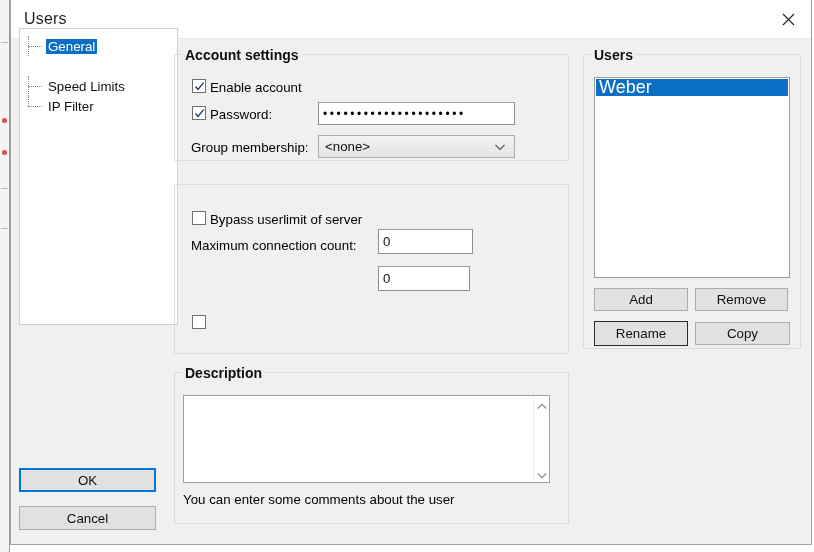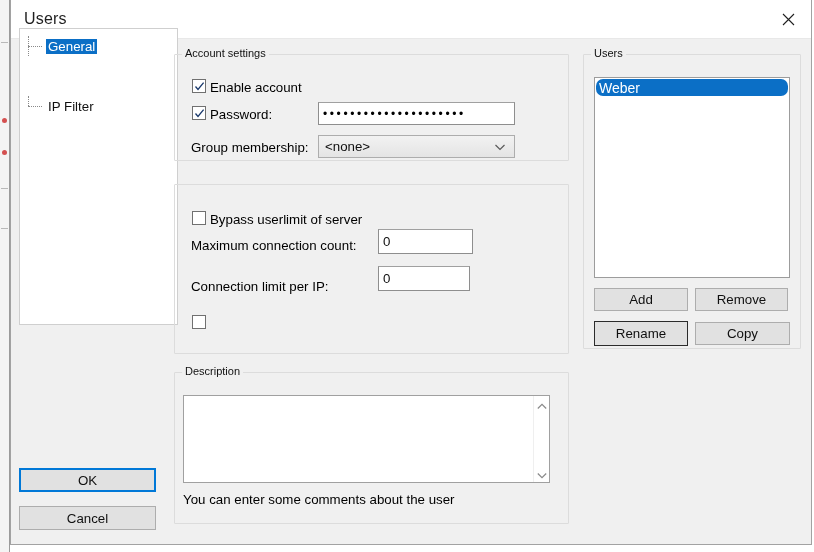--- a/index.html
+++ b/index.html
@@ -61,22 +61,23 @@
   .groupbox {
     position: absolute;
     border: 1px solid #dcdcdc;
     border-radius: 1px;
     background: transparent;
   }
   .groupbox > .gb-title {
     position: absolute; top: -8px; left: 7px;
     background: #f0f0f0;
     padding: 0 3px;
-    font-size: 11px; color: #101010;
+    font-size: 14px; color: #101010;
     white-space: nowrap;
+    font-weight: bold;
   }
 
   .field {
     position: absolute;
     background: #ffffff;
     border: 1px solid #8e8e8e;
     border-top-color: #a0a0a0;
     font-size: 13.3px;
     color: #101010;
     padding: 2px 4px;
@@ -169,23 +170,22 @@
   #users-list {
     position: absolute;
     left: 10px; top: 22px; width: 196px; height: 201px;
     background: #ffffff;
     border: 1px solid #9c9c9c;
     padding: 1px;
     overflow: hidden;
   }
   .user-row {
     height: 17px; display: flex; align-items: center;
-    font-size: 14px; padding-left: 3px;
+    font-size: 18px; padding-left: 3px;
     color: #101010;
-    border-radius: 7px;
   }
   .user-row.selected { background: #0b6fc6; color: #ffffff; }
 
   
   #desc-box {
     position: absolute;
     left: 8px; top: 22px; width: 367px; height: 88px;
     background: #ffffff;
     border: 1px solid #a0a0a0;
     display: flex;
@@ -234,20 +234,24 @@
     </div>
   </div>
 
   <div class="lbl" style="left:9px; top:46px;">Page:</div>
 
   <div id="tree">
     <div class="tree-item selected" style="top:7px">
       <span class="dash"></span>
       <span class="tlabel">General</span>
     </div>
+    <div class="tree-item" style="top:47px">
+      <span class="dash"></span>
+      <span class="tlabel">Speed Limits</span>
+    </div>
     <div class="tree-item last" style="top:67px">
       <span class="dash"></span>
       <span class="tlabel">IP Filter</span>
     </div>
   </div>
 
   <div class="btn default" style="left:8px; top:468px; width:137px; height:24px;">OK</div>
   <div class="btn" style="left:8px; top:506px; width:137px; height:24px;">Cancel</div>
 
   <div class="groupbox" style="left:163px; top:54px; width:395px; height:107px;">
@@ -285,21 +289,20 @@
   <div class="groupbox" style="left:163px; top:184px; width:395px; height:170px;">
 
     <div class="cbox" style="left:17px; top:26px;"></div>
     <div class="lbl" style="left:16px; top:53px;">Maximum connection count:</div>
 
     <div class="lbl" style="left:35px; top:27px;">Bypass userlimit of server</div>
     <div class="field" style="left:203px; top:44px; width:95px; height:25px;">
       <span>0</span>
     </div>
 
-    <div class="lbl" style="left:16px; top:94px;">Connection limit per IP:</div>
     <div class="field" style="left:203px; top:81px; width:92px; height:25px;">
       <span>0</span>
     </div>
 
     <div class="cbox" style="left:17px; top:130px;"></div>
   </div>
 
   <div class="groupbox" style="left:163px; top:372px; width:395px; height:152px;">
     <div class="gb-title">Description</div>
 

